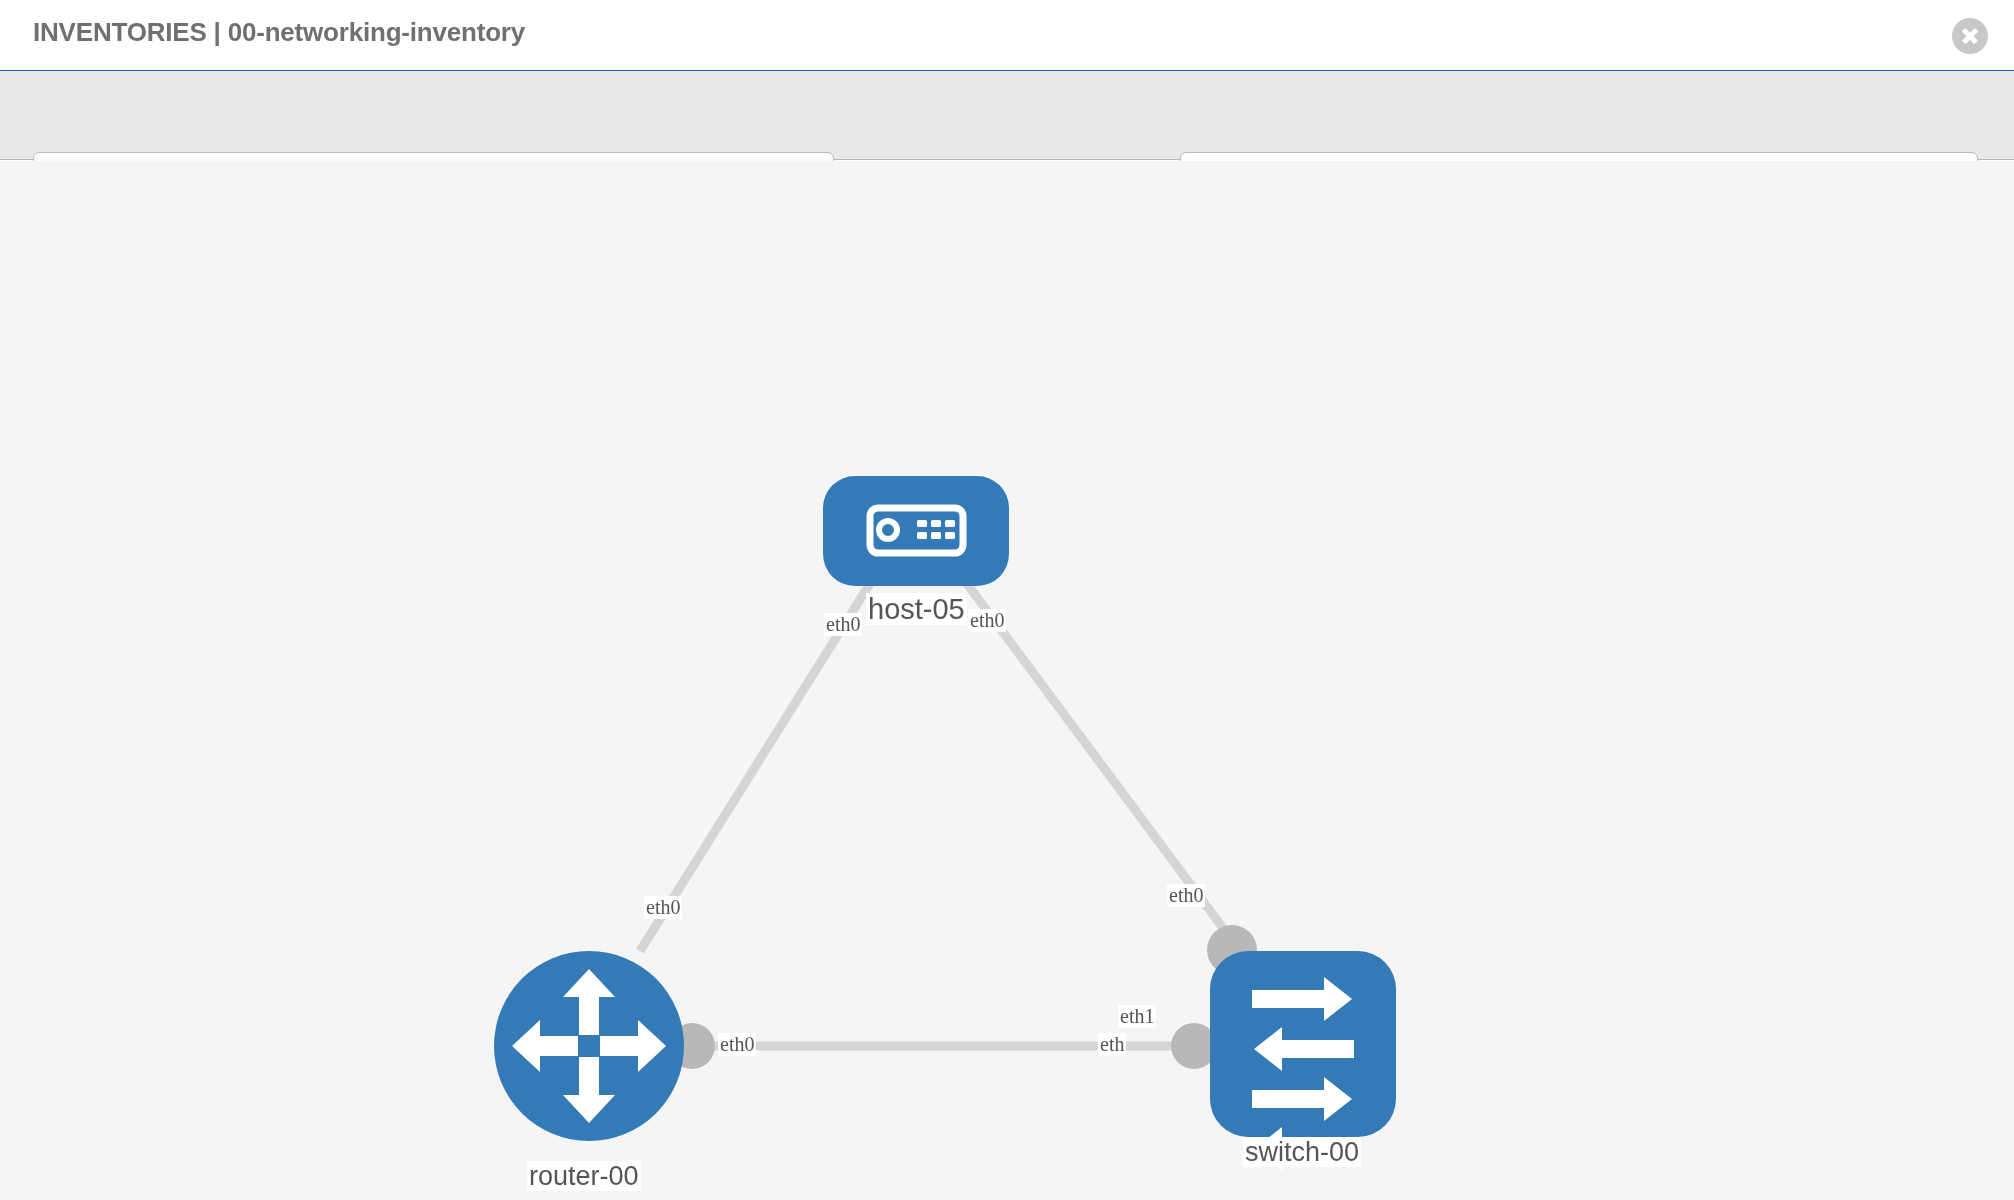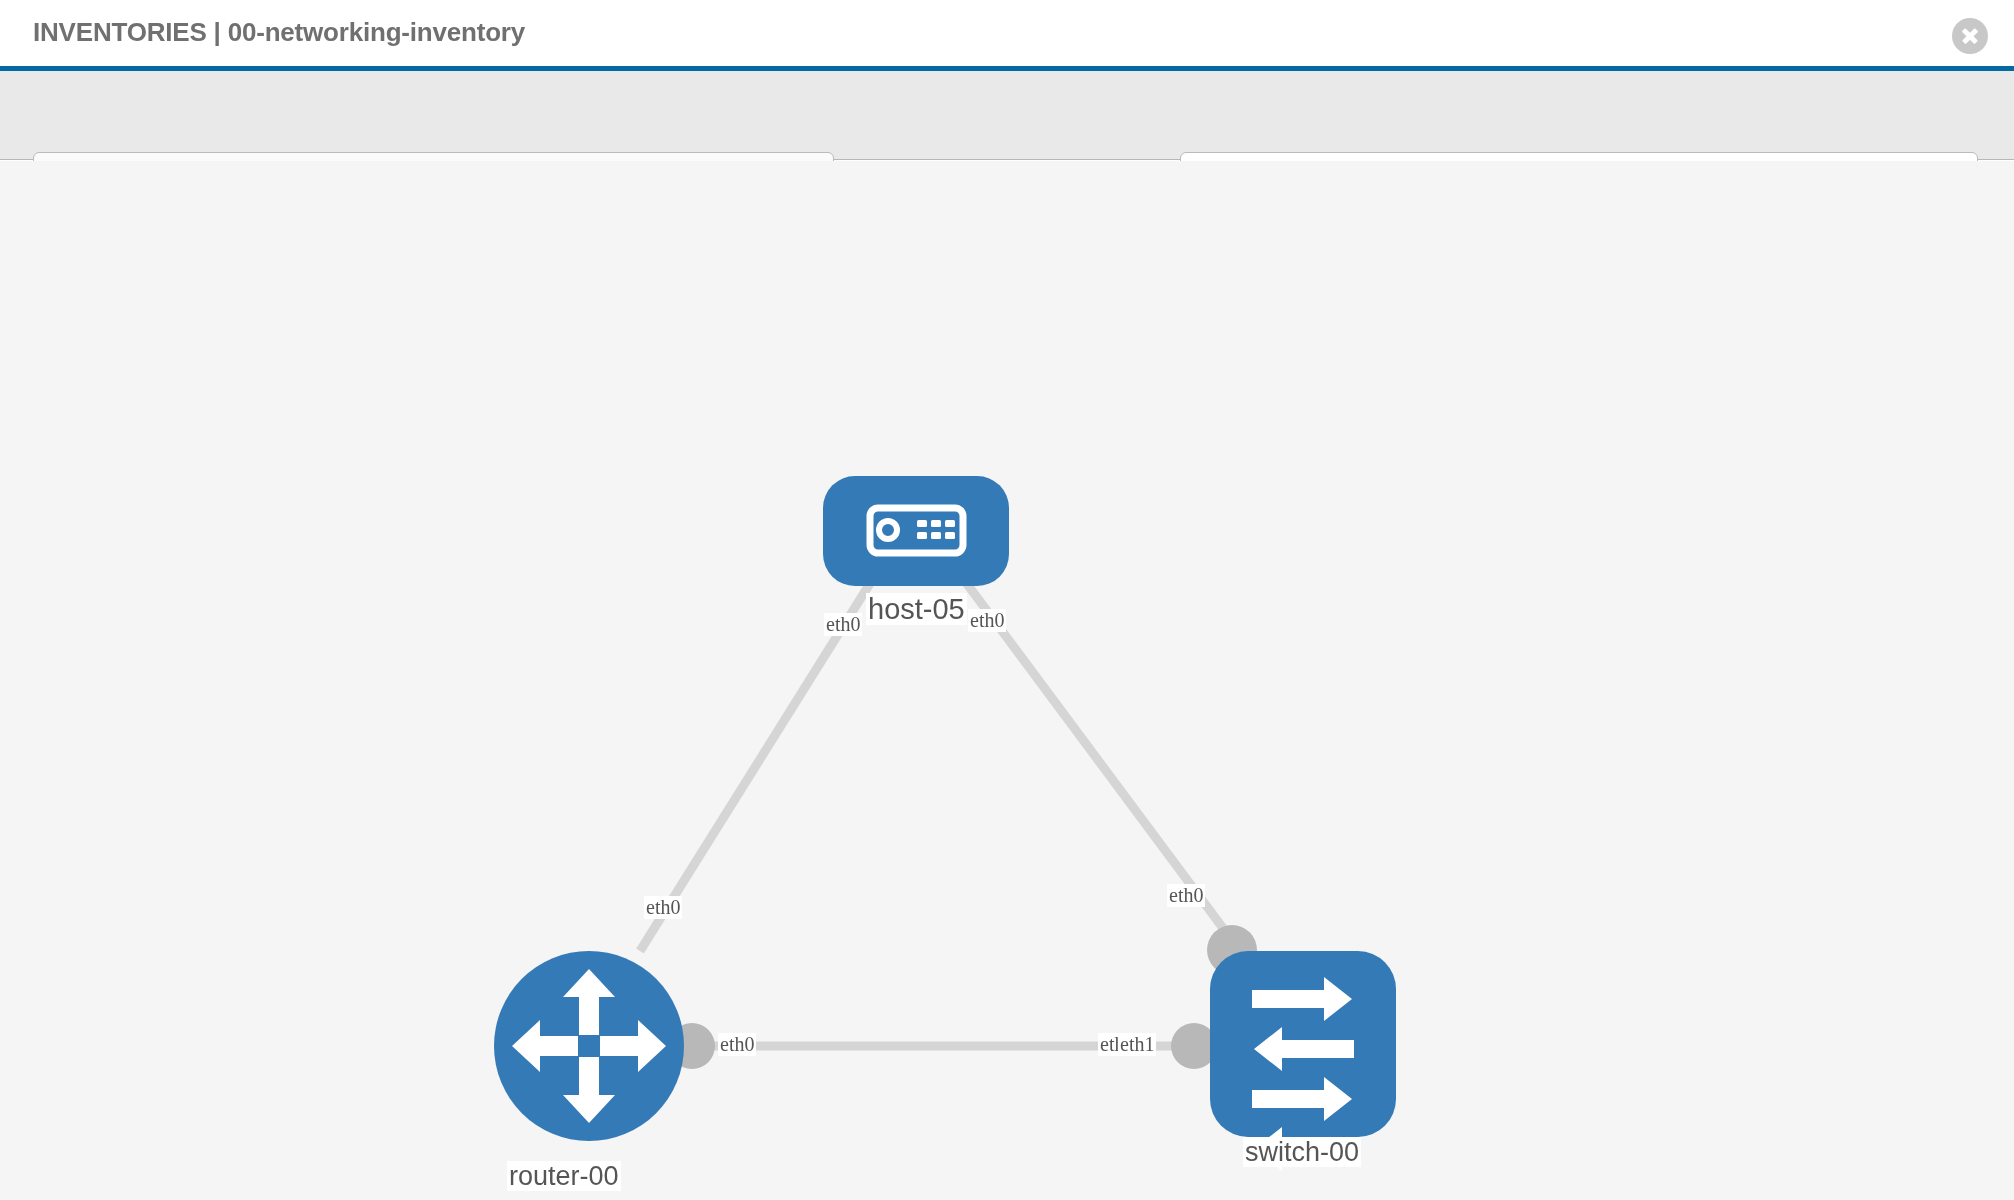--- a/index.html
+++ b/index.html
@@ -20,21 +20,21 @@
     background: #ffffff;
   }
 
   
   .header-bar {
     position: absolute;
     left: 0; top: 0;
     width: 2014px;
     height: 71px;
     background: #ffffff;
-    border-bottom: 5px solid #0369a1;
+    border-bottom: 1px solid #0369a1;
   }
 
   .page-title {
     position: absolute;
     left: 33px;
     top: 17px;
     font-size: 26px;
     font-weight: bold;
     letter-spacing: -0.2px;
     color: #707070;
@@ -262,32 +262,32 @@
           <path d="M1252 929 h72 v-13 l28 22 -28 22 v-13 h-72 z"></path>
 
           <path d="M1354 979 h-72 v-13 l-28 22 28 22 v-13 h72 z"></path>
         </g>
       </g>
 
     </svg>
 
     <div class="node-label" style="left:866px; top:432px; font-size:29px;">host-05</div>
 
-    <div class="node-label" style="left:507px; top:1000px;">router-00</div>
+    <div class="node-label" style="left:527px; top:1000px;">router-00</div>
 
     <div class="node-label" style="left:1243px; top:976px;">switch-00</div>
 
     <div class="iface-label" style="left:824px; top:452px;">eth0</div>
 
     <div class="iface-label" style="left:968px; top:448px;">eth0</div>
 
     <div class="iface-label" style="left:644px; top:735px;">eth0</div>
 
     <div class="iface-label" style="left:1167px; top:723px;">eth0</div>
 
     <div class="iface-label" style="left:718px; top:872px;">eth0</div>
 
     <div class="iface-label" style="left:1098px; top:872px;">eth</div>
 
-    <div class="iface-label" style="left:1118px; top:872px;">eth1</div>
+    <div class="iface-label" style="left:1118px; top:844px;">eth1</div>
 
   </div>
 </div>
 
 </body></html>

